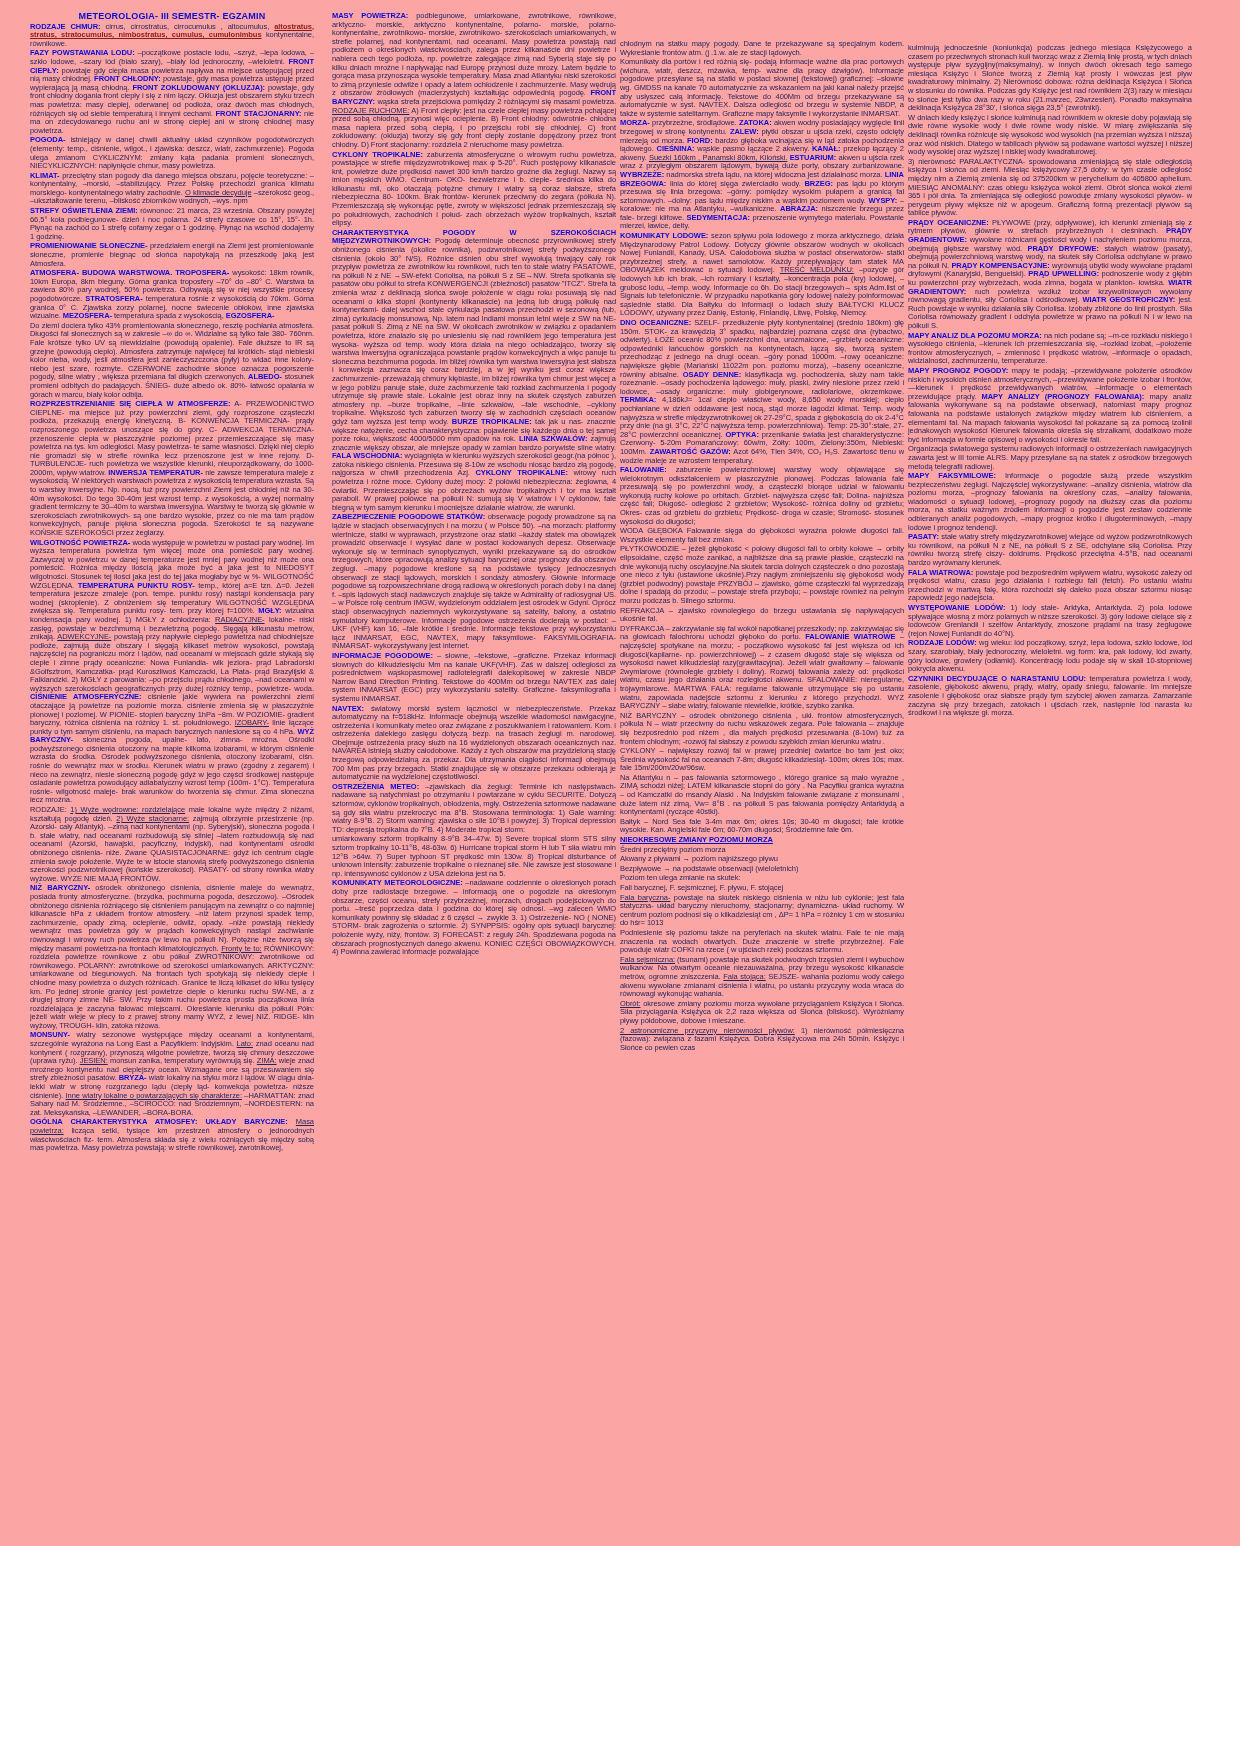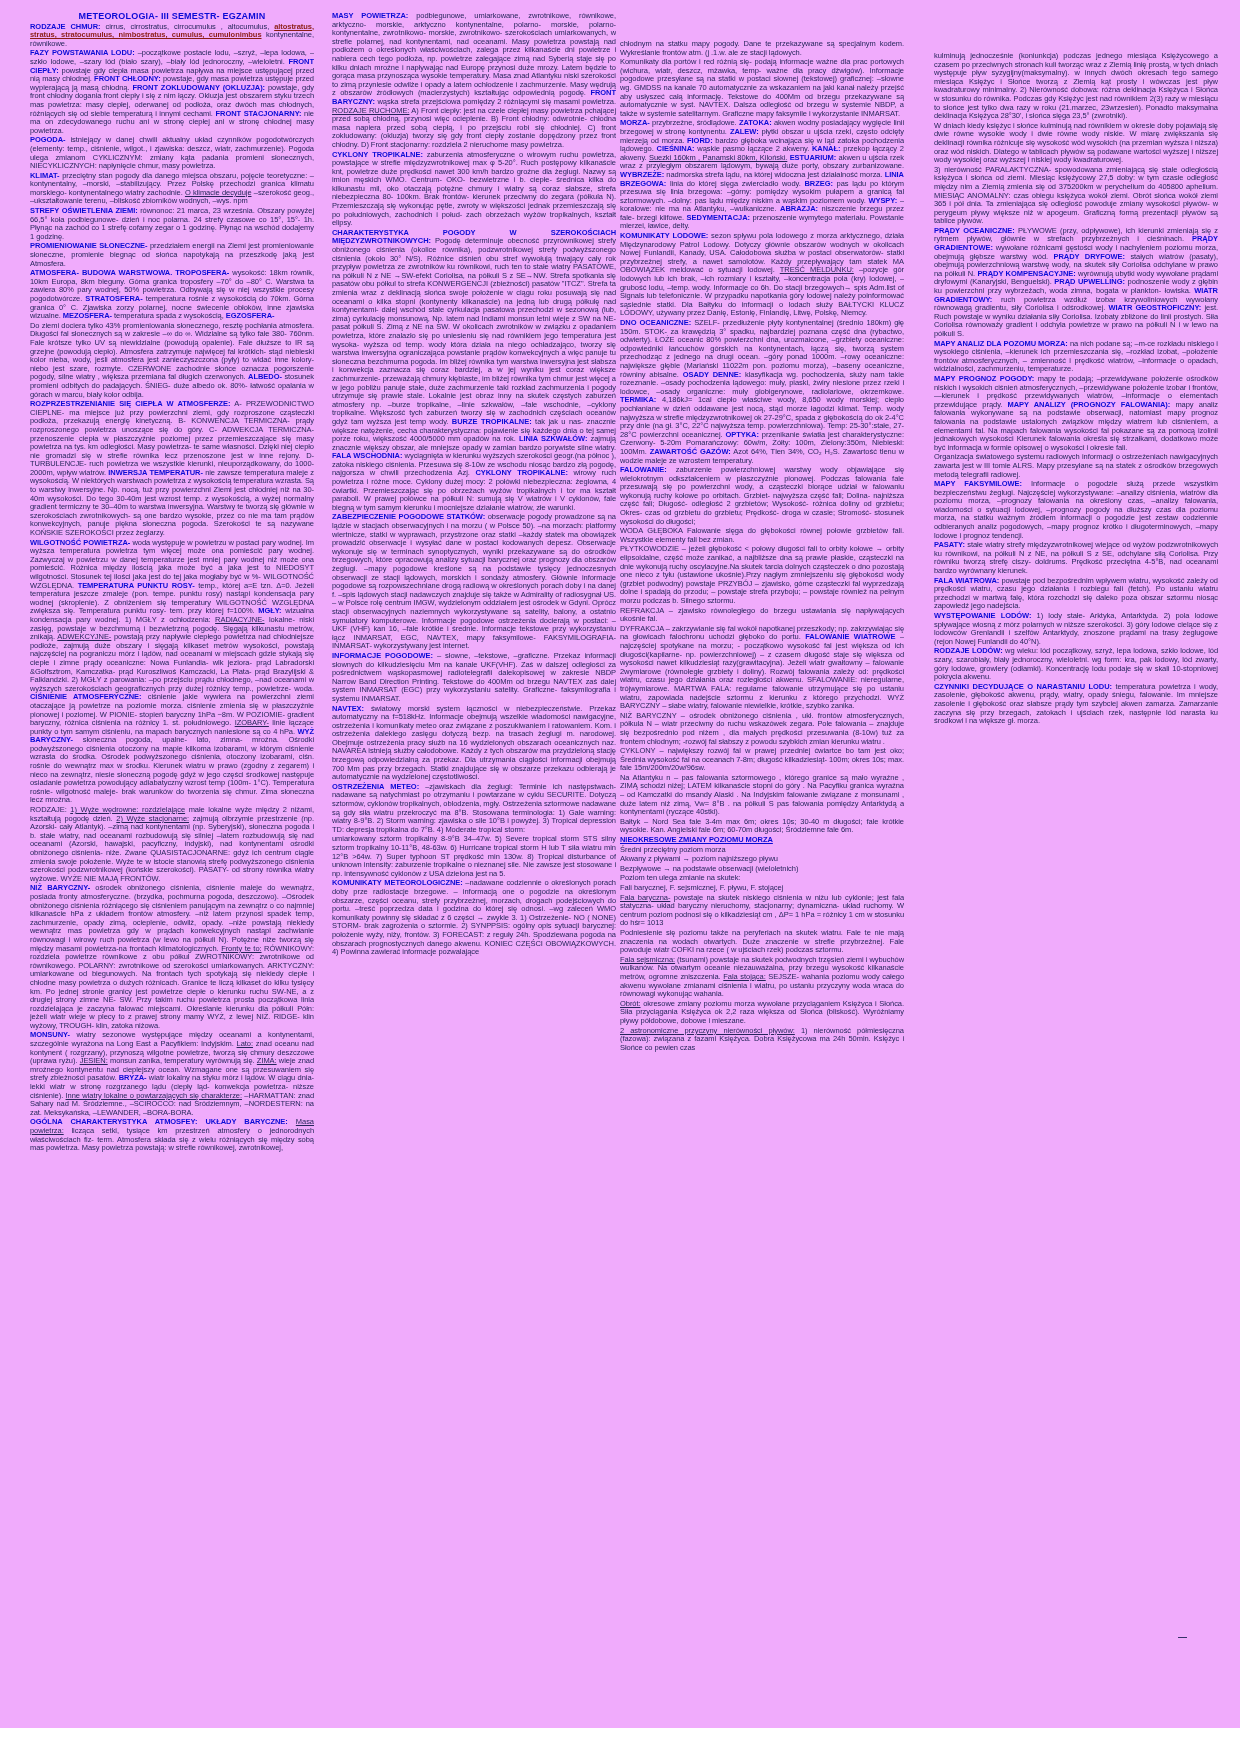--- a/index.html
+++ b/index.html
@@ -1,23 +1,23 @@
 <!DOCTYPE html>
 <html><head>
 <meta charset="utf-8">
 <style>
   html,body{margin:0;padding:0;background:#ffffff;}
-  #page{position:relative;width:1240px;height:1728px;background:#f0abfc;overflow:hidden;
+  #page{position:relative;width:1240px;height:1546px;background:#fca5a5;overflow:hidden;
         font-family:"Liberation Sans","DejaVu Sans",sans-serif;}
   .col{position:absolute;width:284px;overflow:hidden;text-align:justify;
        font-size:7.5px;line-height:8.6px;color:#26265c;letter-spacing:-0.05px;}
   #col-0{left:30px;top:12px;height:1540px;}
   #col-1{left:332px;top:12px;height:1610px;}
   #col-2{left:620px;top:40px;height:1714px;}
-  #col-3{left:908px;top:52px;height:1604px;margin-left:26px;}
+  #col-3{left:908px;top:44px;height:1604px;}
   .p{margin:0 0 1px 0;}
   .t{display:block;text-align:center;font-weight:bold;color:#0b0bd6;font-size:9px;
      margin-bottom:2px;letter-spacing:0.2px;}
   .h{color:#0b0bd6;font-weight:bold;}
   .u{text-decoration:underline;margin-top:12px;}
   .hu{color:#0b0bd6;font-weight:bold;text-decoration:underline;}
   .r{color:#8b1d14;font-weight:bold;text-decoration:underline;margin-top:24px;}
   .dash{position:absolute;left:1178px;top:1632px;color:#26265c;font-size:9px;font-weight:bold;}
 </style>
 </head>
@@ -52,21 +52,21 @@
       <div class="p"><span class="b">umiarkowany sztorm tropikalny 8-9°B 34–47w. 5) Severe tropical storm STS silny sztorm tropikalny 10-11°B, 48-63w. 6) Hurricane tropical storm H lub T siła wiatru min 12°B &gt;64w. 7) Super typhoon ST prędkość min 130w. 8) Tropical disturbance of unknown intensity: zaburzenie tropikalne o nieznanej sile. Nie zawsze jest stosowane i np. intensywność cyklonów z USA dzielona jest na 5.</span></div>
       <div class="p"><span class="h">KOMUNIKATY METEOROLOGICZNE:</span><span class="b"> –nadawane codziennie o określonych porach doby prze radiostacje brzegowe. – informacją one o pogodzie na określonym obszarze, części oceanu, strefy przybrzeżnej, morzach, drogach podejściowych do portu. –treść poprzedza data i godzina do której się odnosi. –wg zaleceń WMO komunikaty powinny się składać z 6 części → zwykle 3. 1) Ostrzeżenie- NO ( NONE) STORM- brak zagrożenia o sztormie. 2) SYNPPSIS: ogólny opis sytuacji barycznej: położenie wyży, niży, frontów. 3) FORECAST: z reguły 24h. Spodziewana pogoda na obszarach prognostycznych danego akwenu. KONIEC CZĘŚCI OBOWIĄZKOWYCH. 4) Powinna zawierać informacje pozwalające</span></div>
     </div>
   <div class="col" id="col-2">
       <div class="p"><span class="b">chłodnym na statku mapy pogody. Dane te przekazywane są specjalnym kodem. Wykreślanie frontów atm. (j .1.w. ale ze stacji lądowych.</span></div>
       <div class="p"><span class="b">Komunikaty dla portów i red różnią się- podają informacje ważne dla prac portowych (wichura, wiatr, deszcz, mżawka, temp- ważne dla pracy dźwigów). Informacje pogodowe przesyłane są na statki w postaci słownej (tekstowej) graficznej: –słowne wg. GMDSS na kanale 70 automatycznie za wskazaniem na jaki kanał należy przejść aby usłyszeć całą informację. Tekstowe do 400Mm od brzegu przekazywane są automatycznie w syst. NAVTEX. Dalsza odległość od brzegu w systemie NBDP, a także w systemie satelitarnym. Graficzne mapy faksymile i wykorzystanie INMARSAT.</span></div>
       <div class="p"><span class="h">MORZA-</span><span class="b"> przybrzeżne, śródlądowe. </span><span class="h">ZATOKA:</span><span class="b"> akwen wodny posiadający wygięcie linii brzegowej w stronę kontynentu. </span><span class="h">ZALEW:</span><span class="b"> płytki obszar u ujścia rzeki, często odcięty mierzeją od morza. </span><span class="h">FIORD:</span><span class="b"> bardzo głęboka wcinająca się w ląd zatoka pochodzenia lądowego. </span><span class="h">CIEŚNINA:</span><span class="b"> wąskie pasmo łączące 2 akweny. </span><span class="h">KANAŁ:</span><span class="b"> przekop łączący 2 akweny. </span><span class="u">Suezki 160km , Panamski 80km, Kiloński.</span><span class="b"> </span><span class="h">ESTUARIUM:</span><span class="b"> akwen u ujścia rzek wraz z przyległym obszarem lądowym, bywają duże porty, obszary zurbanizowane. </span><span class="h">WYBRZEŻE:</span><span class="b"> nadmorska strefa lądu, na której widoczna jest działalność morza. </span><span class="h">LINIA BRZEGOWA:</span><span class="b"> linia do której sięga zwierciadło wody. </span><span class="h">BRZEG:</span><span class="b"> pas lądu po którym przesuwa się linia brzegowa: –górny: pomiędzy wysokim pułapem a granicą fal sztormowych. –dolny: pas lądu między niskim a wąskim poziomem wody. </span><span class="h">WYSPY:</span><span class="b"> –koralowe: nie ma na Atlantyku, –wulkaniczne. </span><span class="h">ABRAZJA:</span><span class="b"> niszczenie brzegu przez fale- brzegi klifowe. </span><span class="h">SEDYMENTACJA:</span><span class="b"> przenoszenie wymytego materiału. Powstanie mierzei, ławice, delty.</span></div>
       <div class="p"><span class="h">KOMUNIKATY LODOWE:</span><span class="b"> sezon spływu pola lodowego z morza arktycznego, działa Międzynarodowy Patrol Lodowy. Dotyczy głównie obszarów wodnych w okolicach Nowej Funlandii, Kanady, USA. Całodobowa służba w postaci obserwatorów- statki przybrzeżnej strefy, a nawet samolotów. Każdy przepływający tam statek MA OBOWIĄZEK meldować o sytuacji lodowej. </span><span class="u">TREŚĆ MELDUNKU:</span><span class="b"> –pozycje gór lodowych lub ich brak, –ich rozmiary i kształty, –koncentracja pola (kry) lodowej, –grubość lodu, –temp. wody. Informacje co 6h. Do stacji brzegowych→ spis Adm.list of Signals lub telefonicznie. W przypadku napotkania góry lodowej należy poinformować sąsiednie statki. Dla Bałtyku do informacji o lodach służy BAŁTYCKI KLUCZ LODOWY, używany przez Danię, Estonię, Finlandię, Litwę, Polskę, Niemcy.</span></div>
       <div class="p"><span class="h">DNO OCEANICZNE:</span><span class="b"> SZELF- przedłużenie płyty kontynentalnej (średnio 180km) głę 150m. STOK- za krawędzią 3° spadku, najbardziej poznana część dna (rybactwo, odwierty). ŁOŻE oceanic 80% powierzchni dna, urozmaicone, –grzbiety oceaniczne: odpowiedniki łańcuchów górskich na kontynentach, łączą się, tworzą system przechodząc z jednego na drugi ocean. –góry ponad 1000m. –rowy oceaniczne: największe głębie (Mariański 11022m pon. poziomu morza), –baseny oceaniczne, równiny abisalne. </span><span class="h">OSADY DENNE:</span><span class="b"> klasyfikacja wg. pochodzenia, służy nam takie rozeznanie. –osady pochodzenia lądowego: muły, piaski, żwiry niesione przez rzeki i lodowce, –osady organiczne: muły globigerynowe, radiolariowe, okrzemkowe. </span><span class="h">TERMIKA:</span><span class="b"> 4,186kJ= 1cal ciepło właściwe wody, 8,650 wody morskiej; ciepło pochłaniane w dzień oddawane jest nocą, stąd morze łagodzi klimat. Temp. wody najwyższa w strefie międzyzwrotnikowej ok 27-29°C, spada z głębokością do ok 2-4°C przy dnie (na gł. 3°C, 22°C najwyższa temp. powierzchniowa). Temp: 25-30°:stałe, 27-28°C powierzchni oceanicznej. </span><span class="h">OPTYKA:</span><span class="b"> przenikanie światła jest charakterystyczne: Czerwony- 5-20m Pomarańczowy: 60w/m, Żółty: 100m, Zielony:350m, Niebieski: 100Mm. </span><span class="h">ZAWARTOŚĆ GAZÓW:</span><span class="b"> Azot 64%, Tlen 34%, CO₂ H₂S. Zawartość tlenu w wodzie maleje ze wzrostem temperatury.</span></div>
       <div class="p"><span class="h">FALOWANIE:</span><span class="b"> zaburzenie powierzchniowej warstwy wody objawiające się wielokrotnym odkształceniem w płaszczyźnie pionowej. Podczas falowania fale przesuwają się po powierzchni wody, a cząsteczki biorące udział w falowaniu wykonują ruchy kołowe po orbitach. Grzbiet- najwyższa część fali; Dolina- najniższa część fali; Długość- odległość 2 grzbietów; Wysokość- różnica doliny od grzbietu; Okres- czas od grzbietu do grzbietu; Prędkość- droga w czasie; Stromość- stosunek wysokości do długości;</span></div>
-      <div class="p"><span class="b">WODA GŁĘBOKA Falowanie sięga do głębokości równej połowie grzbietów fali. Wszystkie elementy fali bez zmian.</span></div>
+      <div class="p"><span class="b">WODA GŁĘBOKA Falowanie sięga do głębokości wyraźna połowie długości fali. Wszystkie elementy fali bez zmian.</span></div>
       <div class="p"><span class="b">PŁYTKOWODZIE – jeżeli głębokość &lt; połowy długości fali to orbity kołowe → orbity elipsoidalne, część może zanikać, a najbliższe dna są prawie płaskie, cząsteczki na dnie wykonują ruchy oscylacyjne.Na skutek tarcia dolnych cząsteczek o dno pozostają one nieco z tyłu (ustawione ukośnie).Przy nagłym zmniejszeniu się głębokości wody (grzbiet podwodny) powstaje PRZYBÓJ – zjawisko, górne cząsteczki fal wyprzedzają dolne i spadają do przodu; – powstaje strefa przyboju; – powstaje również na pełnym morzu podczas b. Silnego sztormu.</span></div>
       <div class="p"><span class="b">REFRAKCJA – zjawisko równoległego do brzegu ustawiania się napływających ukośnie fal.</span></div>
       <div class="p"><span class="b">DYFRAKCJA – zakrzywianie się fal wokół napotkanej przeszkody; np. zakrzywiając się na głowicach falochronu uchodzi głęboko do portu. </span><span class="h">FALOWANIE WIATROWE</span><span class="b"> – najczęściej spotykane na morzu; - początkowo wysokość fal jest większa od ich długości(kapilarne- np. powierzchniowej) – z czasem długość staje się większa od wysokości nawet kilkudziesiąt razy(grawitacyjna). Jeżeli wiatr gwałtowny – falowanie 2wymiarowe (równoległe grzbiety i doliny). Rozwój falowania zależy od: prędkości wiatru, czasu jego działania oraz rozległości akwenu. SFALOWANIE: nieregularne, trójwymiarowe. MARTWA FALA: regularne falowanie utrzymujące się po ustaniu wiatru, zapowiada nadejście sztormu z kierunku z którego przychodzi. WYŻ BARYCZNY – słabe wiatry, falowanie niewielkie, krótkie, szybko zanika.</span></div>
       <div class="p"><span class="b">NIŻ BARYCZNY – ośrodek obniżonego ciśnienia , ukł. frontów atmosferycznych, półkula N – wiatr przeciwny do ruchu wskazówek zegara. Pole falowania – znajduje się bezpośrednio pod niżem , dla małych prędkości przesuwania (8-10w) tuż za frontem chłodnym; -rozwój fal słabszy z powodu szybkich zmian kierunku wiatru .</span></div>
       <div class="p"><span class="b">CYKLONY – największy rozwój fal w prawej przedniej ćwiartce bo tam jest oko; Średnia wysokość fal na oceanach 7-8m; długość kilkadziesiąt- 100m; okres 10s; max. fale 15m/200m/20w/96sw.</span></div>
       <div class="p"><span class="b">Na Atlantyku n – pas falowania sztormowego , którego granice są mało wyraźne , ZIMĄ schodzi niżej; LATEM kilkanaście stopni do góry . Na Pacyfiku granica wyraźna – od Kamczatki do msandy Alaski . Na Indyjskim falowanie związane z monsunami , duże latem niż zimą, Vw= 8°B . na półkuli S pas falowania pomiędzy Antarktydą a kontynentami (ryczące 40stki).</span></div>
       <div class="p"><span class="b">Bałtyk – Nord Sea fale 3-4m max 6m; okres 10s; 30-40 m długości; fale krótkie wysokie. Kan. Angielski fale 6m; 60-70m długości; Śródziemne fale 6m.</span></div>
       <div class="p"><span class="hu">NIEOKRESOWE ZMIANY POZIOMU MORZA</span></div>
       <div class="p"><span class="b">Średni przeciętny poziom morza</span></div>
       <div class="p"><span class="b">Akwany z pływami → poziom najniższego pływu</span></div>

